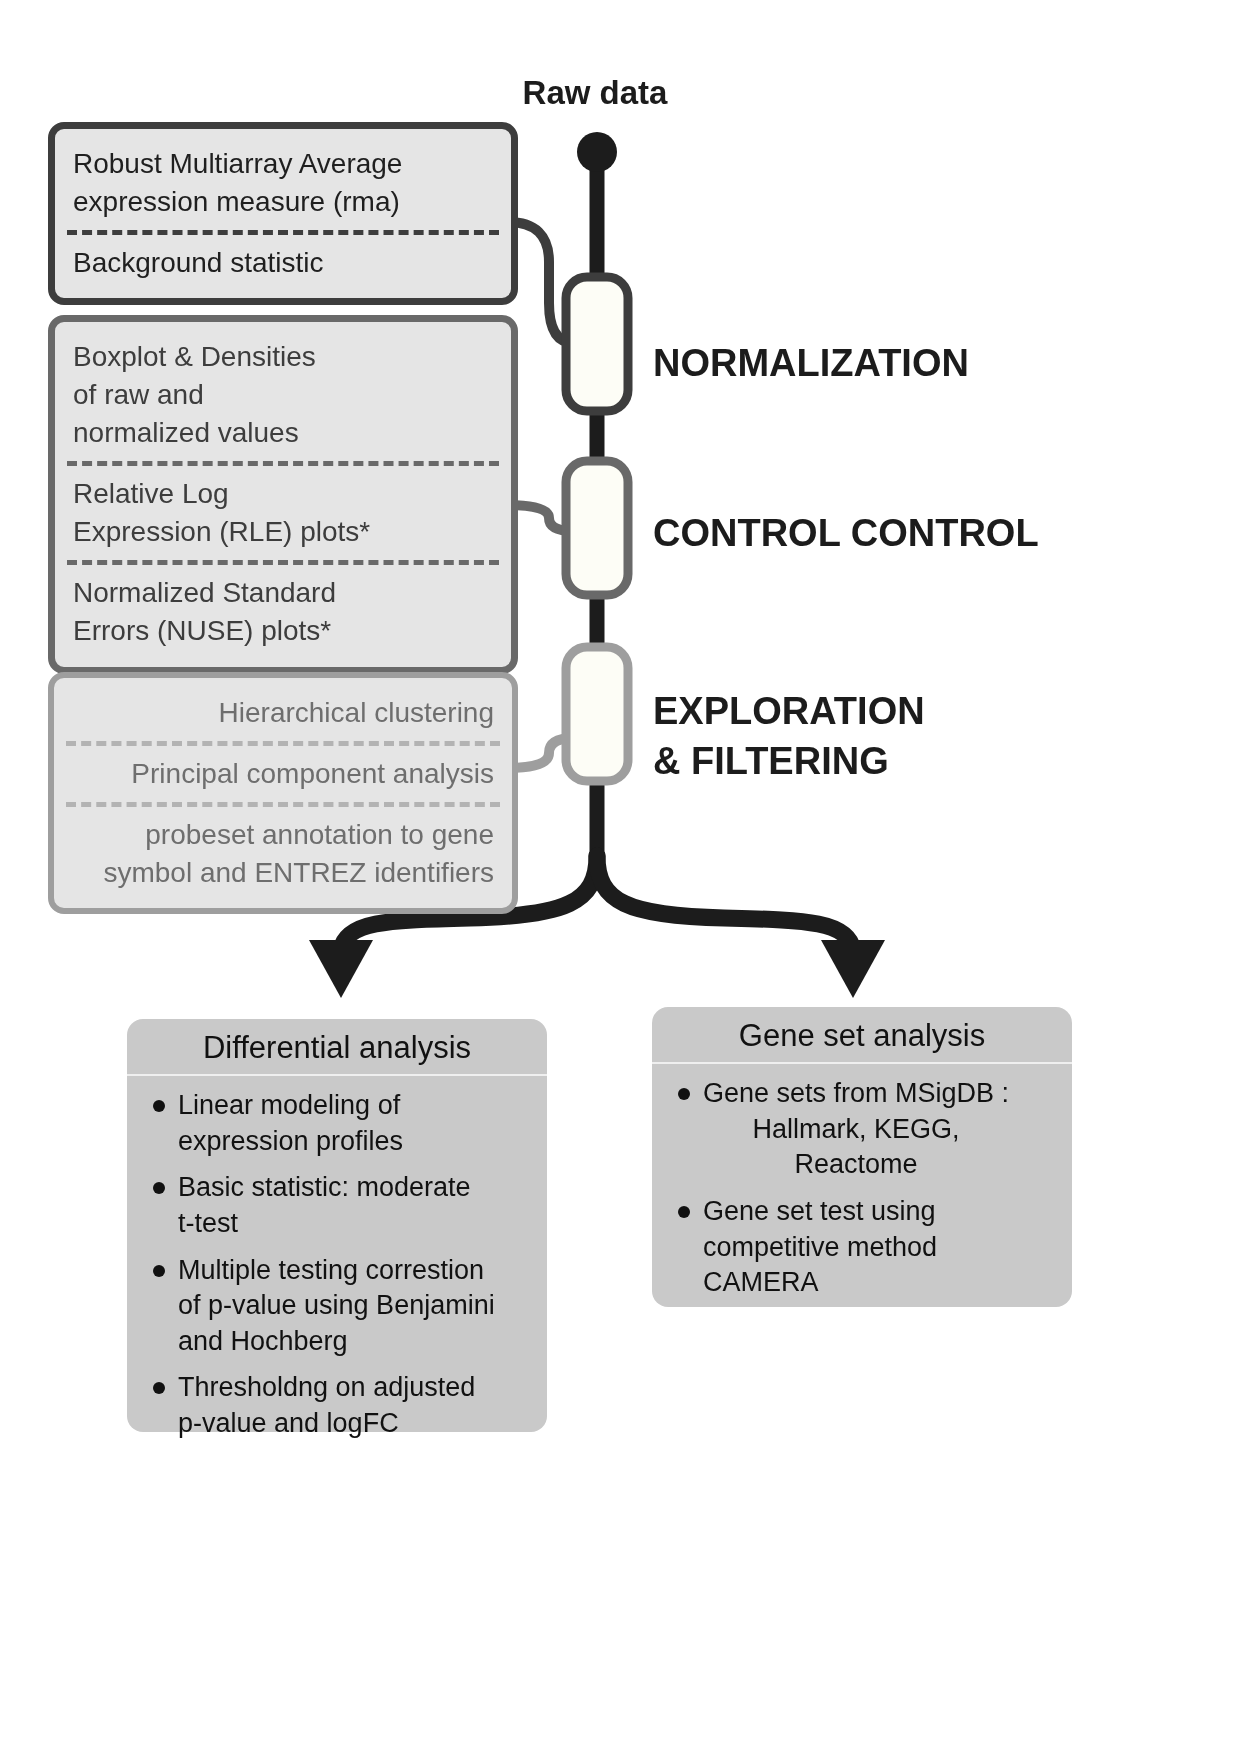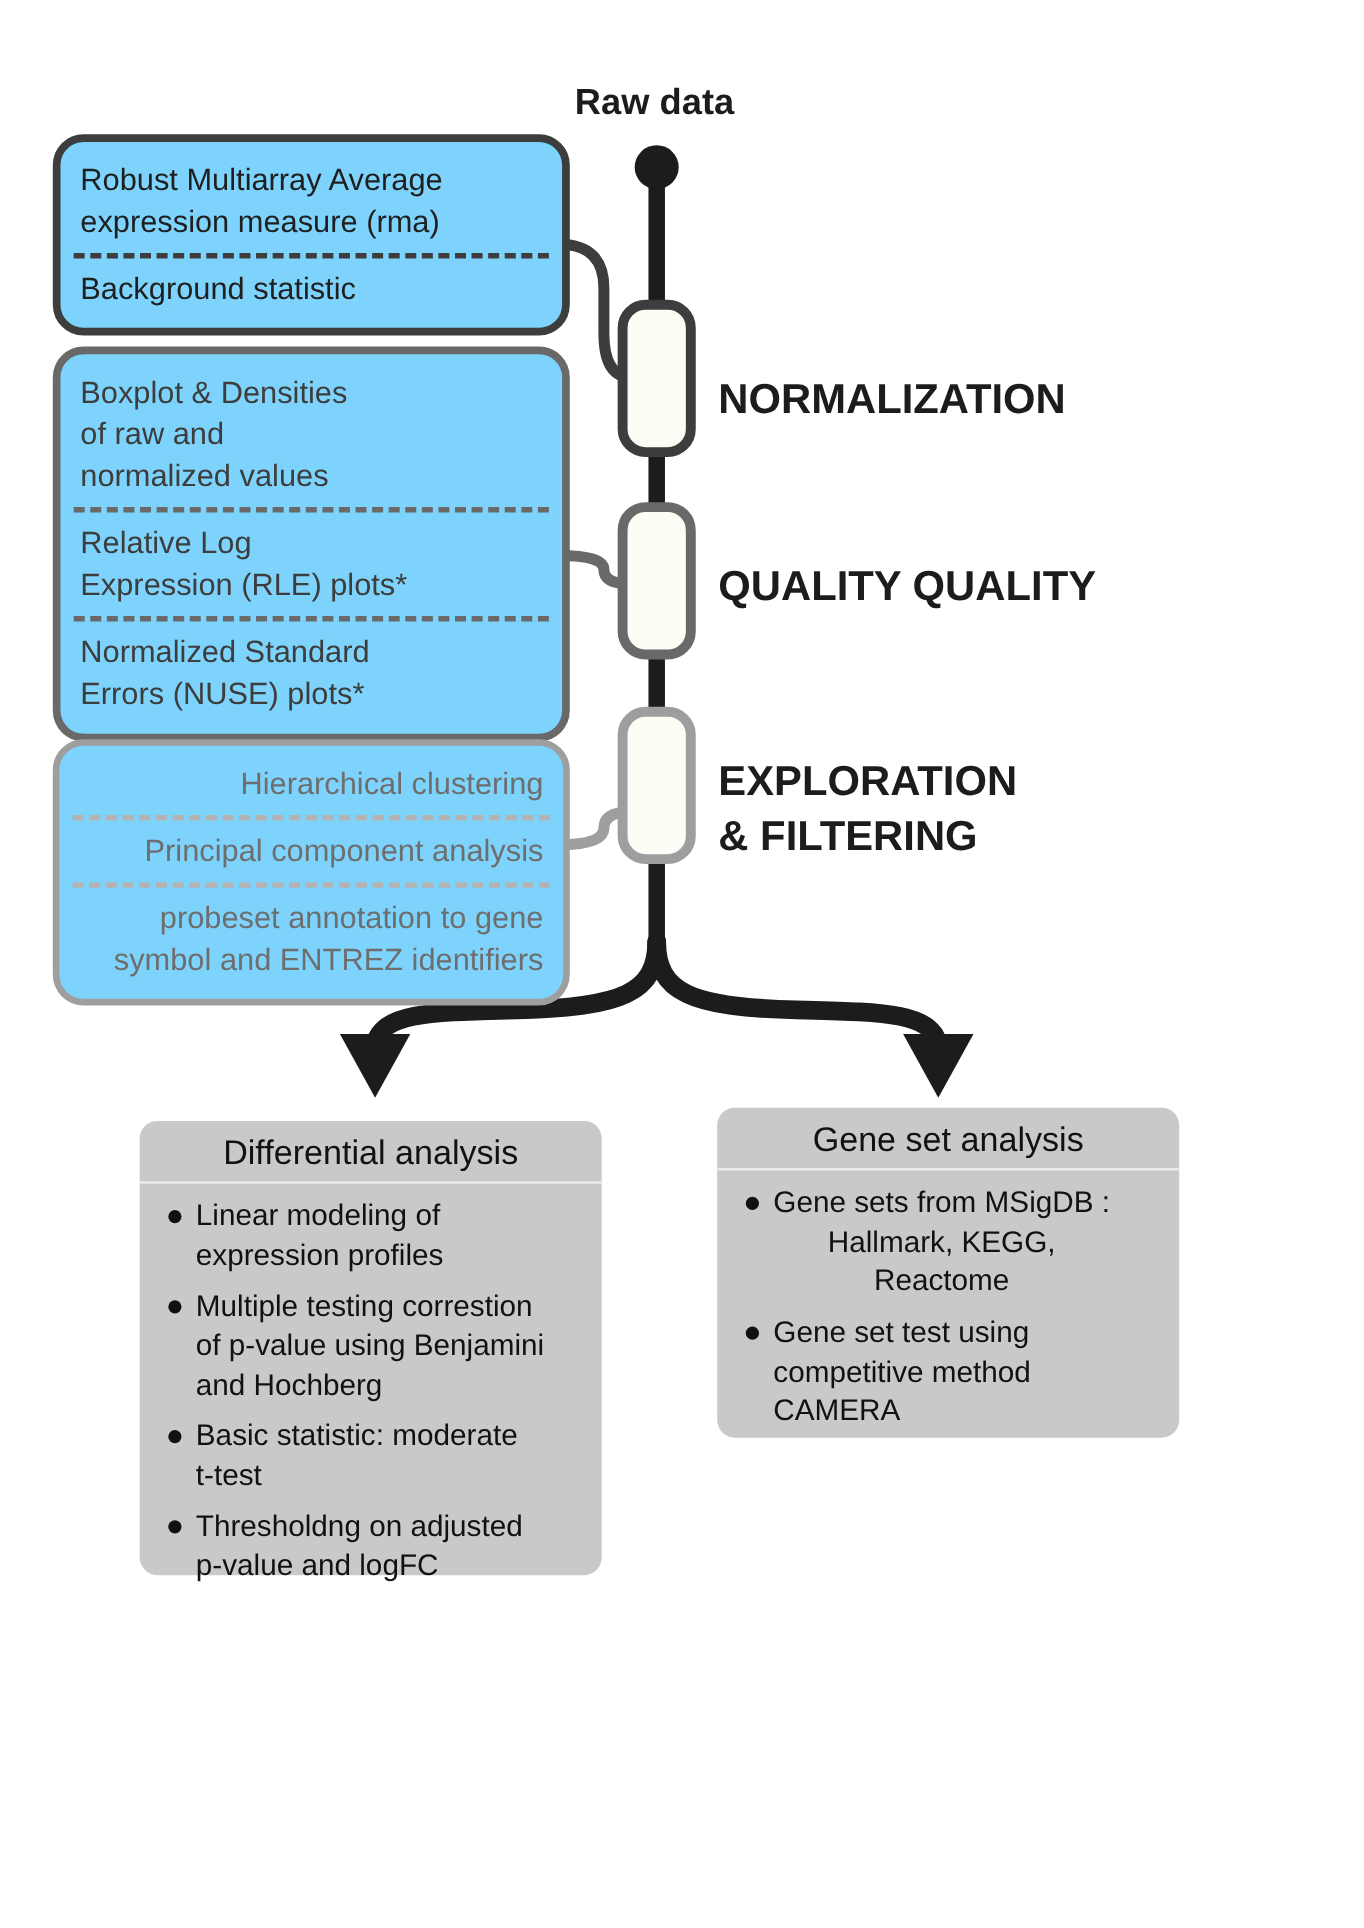--- a/index.html
+++ b/index.html
@@ -18,22 +18,22 @@
   .branch{stroke:var(--ink);stroke-width:17;fill:none;stroke-linecap:round;}
   .arrow{fill:var(--ink);}
   .wire{fill:none;stroke-width:10;}
   .w1{stroke:var(--box1);} .w2{stroke:var(--box2);} .w3{stroke:var(--box3);}
   .node{fill:var(--nodefill);stroke-width:9;}
   .n1{stroke:var(--box1);} .n2{stroke:var(--box2);} .n3{stroke:var(--box3);}
 
   .raw{position:absolute;left:440px;top:74px;width:310px;text-align:center;
        font-size:33px;font-weight:bold;color:var(--ink);}
 
-  .box{position:absolute;left:48px;width:470px;box-sizing:border-box;background:#7dd3fc;
-       border-radius:28px;padding:10px 0;}
+  .box{position:absolute;left:48px;width:470px;box-sizing:border-box;background:#e5e5e5;
+       border-radius:16px;padding:10px 0;}
   .box .row{padding:6px 18px;font-size:28px;line-height:1.36;}
   .box1{top:122px;min-height:175px;border:7px solid var(--box1);color:var(--text1);}
   .box2{top:315px;min-height:335px;border:7px solid var(--box2);color:var(--text2);}
   .box3{top:672px;min-height:224px;border:6px solid var(--box3);color:var(--text3);text-align:right;}
   .divider{border-top:5px dashed var(--box1);margin:3px 12px;}
   .box2 .divider{border-top-color:var(--box2);}
   .box3 .divider{border-top-color:#b3b3b3;}
 
   .stage{position:absolute;left:653px;font-size:38px;font-weight:bold;color:var(--ink);line-height:1.32;}
   .s1{top:338px;} .s2{top:508px;} .s3{top:686px;}
@@ -92,42 +92,42 @@
   <div class="box box3">
     <div class="row pre">Hierarchical clustering</div>
     <div class="divider"></div>
     <div class="row pre">Principal component analysis</div>
     <div class="divider"></div>
     <div class="row pre">probeset annotation to gene
 symbol and ENTREZ identifiers</div>
   </div>
 
   <div class="stage s1">NORMALIZATION</div>
-  <div class="stage s2">QUALITY QUALITY</div>
+  <div class="stage s2">CONTROL CONTROL</div>
   <div class="stage s3 pre">EXPLORATION
 &amp; FILTERING</div>
 
   <div class="panel left">
     <div class="panel-title">Differential analysis</div>
     <ul class="bullets">
       <li>
         <span class="dot"></span>
         <span class="txt pre">Linear modeling of
 expression profiles</span>
       </li>
       <li>
         <span class="dot"></span>
+        <span class="txt pre">Basic statistic: moderate
+t-test</span>
+      </li>
+      <li>
+        <span class="dot"></span>
         <span class="txt pre">Multiple testing correstion
 of p-value using Benjamini
 and Hochberg</span>
-      </li>
-      <li>
-        <span class="dot"></span>
-        <span class="txt pre">Basic statistic: moderate
-t-test</span>
       </li>
       <li>
         <span class="dot"></span>
         <span class="txt pre">Thresholdng on adjusted
 p-value and logFC</span>
       </li>
     </ul>
   </div>
 
   <div class="panel right">

